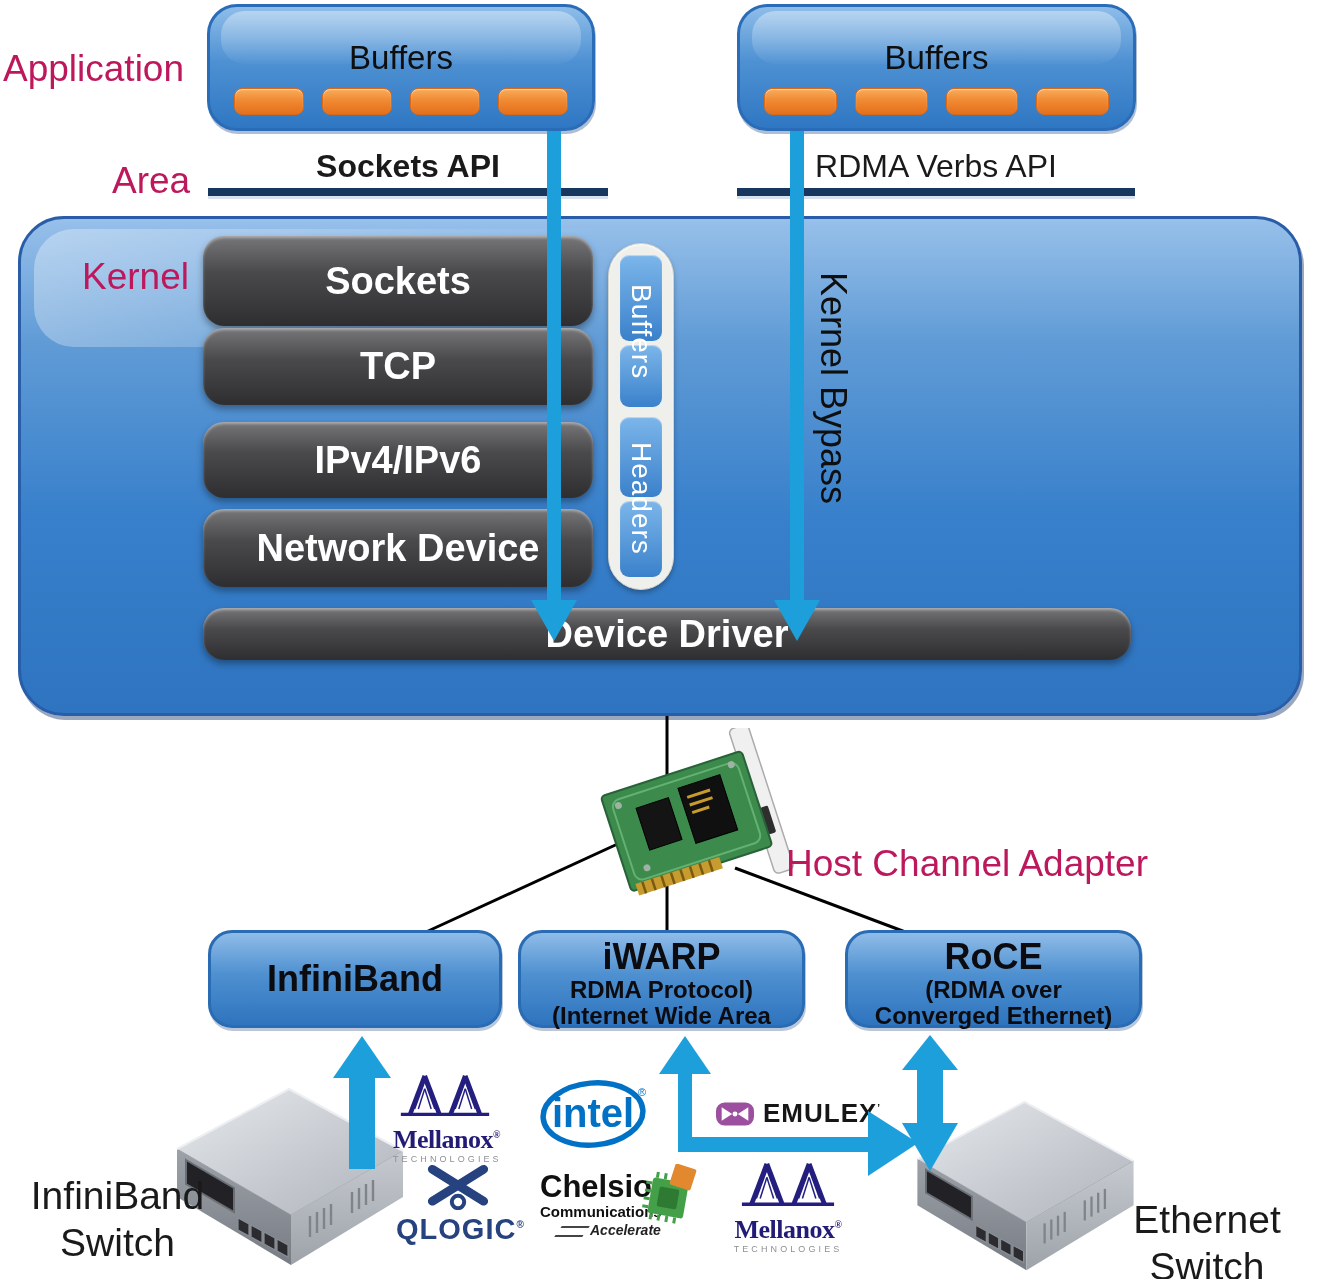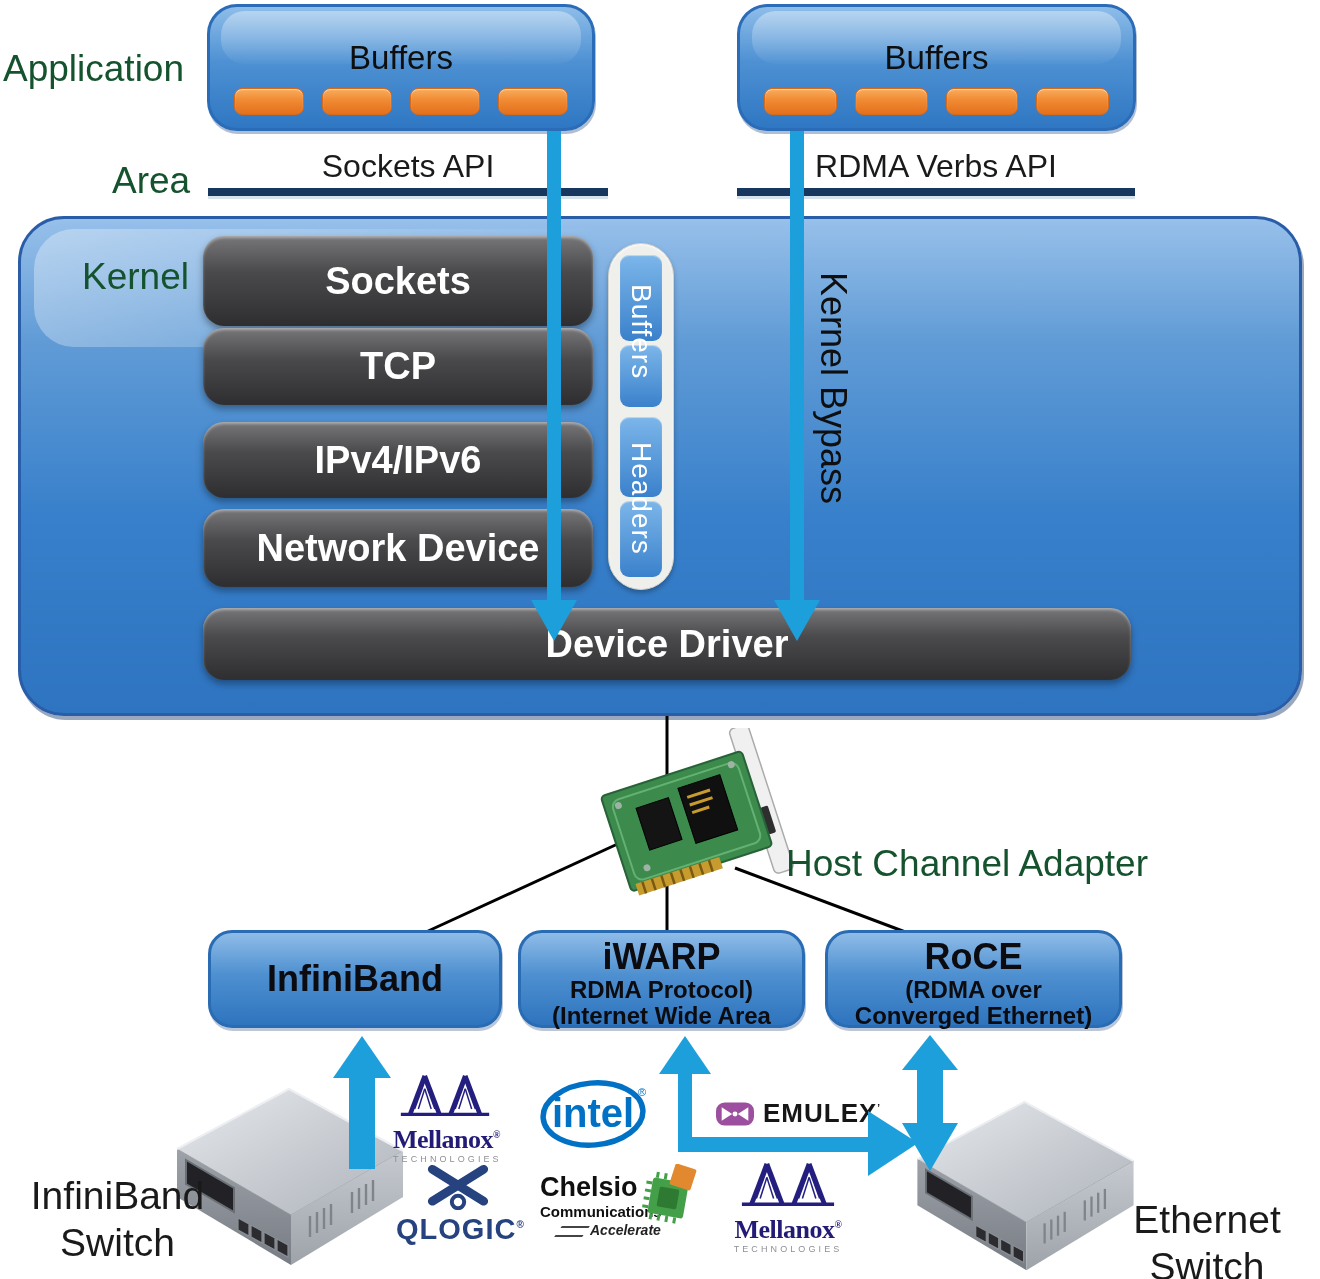--- a/index.html
+++ b/index.html
@@ -1,19 +1,19 @@
 <!DOCTYPE html>
 <html><head>
 <meta charset="utf-8">
 <style>
   html,body{margin:0;padding:0;background:#fff;}
   #canvas{position:relative;width:1320px;height:1279px;background:#ffffff;
           font-family:"Liberation Sans",sans-serif;color:#161616;overflow:hidden;}
   .abs{position:absolute;}
-  .lbl{position:absolute;color:#14532d;white-space:nowrap;}
+  .lbl{position:absolute;color:#be185d;white-space:nowrap;}
 
   
   .buffers-box{position:absolute;border-radius:30px;border:3px solid #2B6CB8;box-sizing:border-box;
     background:linear-gradient(180deg,#8EBDE9 0%,#4E91D3 45%,#2F77C3 100%);
     box-shadow:1px 3px 0 rgba(30,70,130,.35);}
   .gloss{position:absolute;left:3%;right:3%;top:3%;height:44%;border-radius:24px;
     background:linear-gradient(180deg,rgba(255,255,255,.38),rgba(255,255,255,.03));pointer-events:none;}
   .buffers-title{position:absolute;top:32px;left:0;width:100%;text-align:center;font-size:33px;color:#0e0e0e;}
   .slots{position:absolute;left:24px;right:24px;top:81px;height:27px;display:flex;gap:18px;}
   .slot{flex:1;border-radius:8px;border:1px solid #D86A18;
@@ -62,21 +62,21 @@
 
   .switch-label{position:absolute;text-align:center;font-size:39px;line-height:47px;color:#1a1a1a;}
 
   
   .mellanox{position:absolute;width:104px;text-align:center;}
   .mellanox .name{font-family:"Liberation Serif",serif;font-weight:bold;font-size:26px;color:#221C77;letter-spacing:-0.5px;line-height:26px;}
   .mellanox .sub{font-size:9px;letter-spacing:3.1px;color:#8F9094;margin-top:1px;}
   .qlogic{position:absolute;width:124px;text-align:right;}
   .qlogic .name{font-weight:bold;font-size:29px;color:#26427F;letter-spacing:1px;line-height:30px;}
   .chelsio{position:absolute;width:150px;}
-  .chelsio .name{font-weight:bold;font-size:27px;color:#101010;line-height:30px;}
+  .chelsio .name{font-weight:bold;font-size:31px;color:#101010;line-height:30px;}
   .chelsio .sub{font-weight:bold;font-size:15px;color:#101010;margin-top:1px;}
   .chelsio .tag{font-style:italic;font-weight:bold;font-size:14px;color:#222;margin-top:2px;margin-left:18px;}
   .speedlines{display:inline-block;width:28px;height:7px;border-top:2px solid #444;border-bottom:2px solid #444;
     transform:skewX(-35deg);margin-right:4px;vertical-align:middle;}
   .emulex{position:absolute;display:flex;align-items:center;gap:9px;}
   .emulex .name{font-weight:bold;font-size:26px;letter-spacing:1px;color:#161616;}
   sup.reg{font-size:10px;vertical-align:super;}
   svg{display:block;}
 </style>
 </head>
@@ -101,35 +101,35 @@
     <div class="gloss"></div>
     <div class="buffers-title">Buffers</div>
     <div class="slots">
       <div class="slot"></div>
       <div class="slot"></div>
       <div class="slot"></div>
       <div class="slot"></div>
     </div>
   </div>
 
-  <div class="api-label" style="left:208px;top:148px;width:400px;">Sockets API</div>
+  <div class="api-label" style="left:208px;top:148px;width:400px;font-weight:bold;">Sockets API</div>
   <div class="api-line" style="left:208px;top:188px;width:400px;"></div>
   <div class="api-label" style="left:737px;top:148px;width:398px;">RDMA Verbs API</div>
   <div class="api-line" style="left:737px;top:188px;width:398px;"></div>
 
   <div class="kernel-box">
     <div class="kernel-gloss"></div>
   </div>
   <div class="lbl" style="left:82px;top:256px;font-size:37px;">Kernel</div>
 
   <div class="gray-box" style="top:236px;height:90px;">Sockets</div>
   <div class="gray-box" style="top:328px;height:77px;">TCP</div>
   <div class="gray-box" style="top:422px;height:76px;">IPv4/IPv6</div>
   <div class="gray-box" style="top:509px;height:78px;text-align:right;">Network Device</div>
-  <div class="gray-box" style="top:608px;height:72px;width:928px;">Device Driver</div>
+  <div class="gray-box" style="top:608px;height:52px;width:928px;">Device Driver</div>
 
   <div class="pill"></div>
   <div class="pill-cell" style="top:255px;height:86px;"></div>
   <div class="pill-cell" style="top:345px;height:62px;"></div>
   <div class="pill-cell" style="top:417px;height:80px;"></div>
   <div class="pill-cell" style="top:501px;height:76px;"></div>
   <div class="vwrap" style="top:256px;height:152px;">
     <span class="vtext">Buffers</span>
   </div>
   <div class="vwrap" style="top:417px;height:162px;">
@@ -174,21 +174,21 @@
   <div class="lbl" style="left:786px;top:843px;font-size:37px;">Host Channel Adapter</div>
 
   <div class="proto single" style="left:208px;width:294px;">
     <div class="t">InfiniBand</div>
   </div>
   <div class="proto" style="left:518px;width:287px;">
     <div class="t">iWARP</div>
     <div class="s">RDMA Protocol)</div>
     <div class="s">(Internet Wide Area</div>
   </div>
-  <div class="proto" style="left:825px;width:297px;">
+  <div class="proto" style="left:845px;width:297px;">
     <div class="t">RoCE</div>
     <div class="s">(RDMA over</div>
     <div class="s">Converged Ethernet)</div>
   </div>
 
   <svg class="abs" style="left:172px;top:1085px;" width="235" height="185" viewBox="0 0 235 185">
     <defs>
       <linearGradient id="swTop" x1="0" y1="0" x2="1" y2="1">
         <stop offset="0" stop-color="#E6E9ED"></stop>
           <stop offset="1" stop-color="#AEB3BA"></stop>

